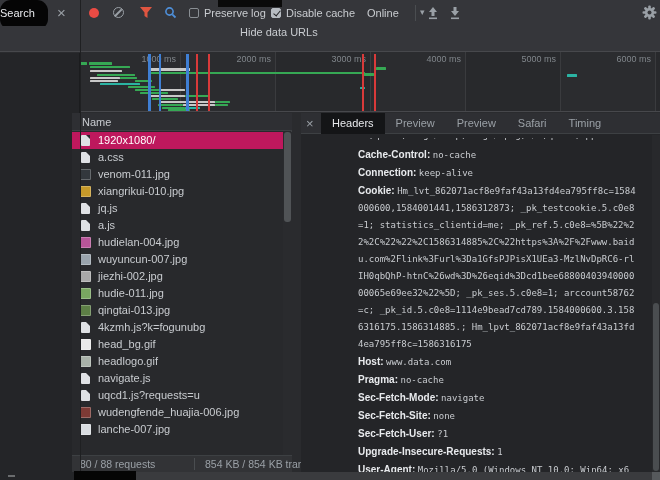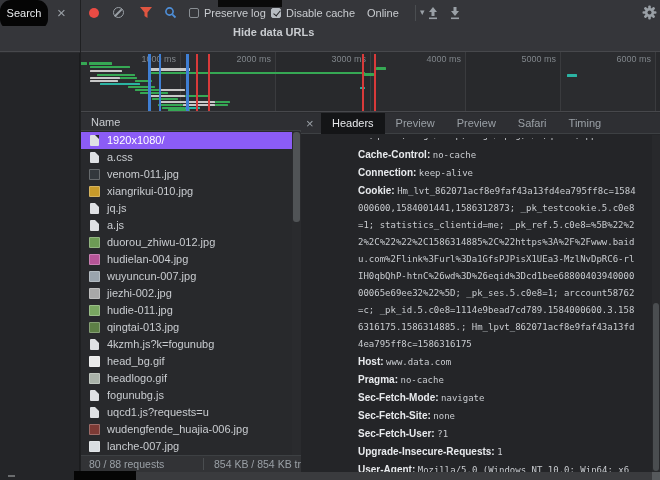--- a/index.html
+++ b/index.html
@@ -2,21 +2,21 @@
 <html><head>
 <meta charset="utf-8">
 <style>
   html,body{margin:0;padding:0;background:#1a1a1c;}
   *{box-sizing:border-box;font-family:"Liberation Sans",sans-serif;}
   #root{position:relative;width:660px;height:480px;background:#2a2b2e;overflow:hidden;}
   .abs{position:absolute;}
   
   #row1{left:0;top:0;width:660px;height:26px;background:#35363a;}
   #row2{left:0;top:26px;width:660px;height:26px;background:#35363a;border-bottom:1px solid #47484c;}
-  #search-tab{left:0;top:0;width:48px;height:30px;background:#050505;color:#e8eaed;font-size:11px;line-height:26px;text-align:center;border-radius:11px;}
+  #search-tab{left:0;top:0;width:48px;height:30px;background:#050505;color:#e8eaed;font-size:11px;line-height:26px;border-radius:11px;}
   .xclose{color:#9aa0a6;font-size:15px;line-height:15px;}
   #search-close{left:57px;top:5px;}
   #record-dot{left:89px;top:8px;width:10px;height:10px;border-radius:50%;background:#ea4b44;}
   .noicon{width:11px;height:11px;border:1.5px solid #9aa0a6;border-radius:50%;}
   .noicon::after{content:'';position:absolute;left:-1px;top:4px;width:10px;height:1.5px;background:#9aa0a6;transform:rotate(-45deg);}
   #clear-btn{left:113px;top:7px;}
   #funnel{left:139px;top:7px;}
   #magnifier{left:164px;top:6px;}
   .cb{width:10px;height:10px;border:1px solid #8a8f94;border-radius:2px;background:transparent;}
   .cb.checked{background:#b6bbc1;border-color:#b6bbc1;}
@@ -37,39 +37,39 @@
   #aa{left:8px;top:31px;color:#b6bbc1;font-size:11px;font-weight:bold;}
   #regex{left:30px;top:29px;color:#b6bbc1;font-size:12px;font-weight:bold;}
   #div2{left:46px;top:30px;height:16px;}
   .refresh{width:11px;height:11px;border:1.5px solid #9aa0a6;border-radius:50%;border-right-color:transparent;}
   .refresh::after{content:'';position:absolute;right:-2px;top:-1px;border:3.5px solid transparent;border-left:5px solid #9aa0a6;transform:rotate(45deg);}
   #refresh-btn{left:54px;top:32px;}
   #cutclip{left:71px;top:32px;width:9px;height:15px;overflow:hidden;}
   #filter-input{left:85px;top:29px;width:130px;height:19px;background:#202124;border:1px solid #3c4043;color:#c9ccd0;font-size:10.5px;padding:0 6px;outline:none;}
   #filter-input::placeholder{color:#80868b;}
   #cb-hide{left:222px;top:33px;}
-  #lb-hide{left:233px;top:32px;font-weight:bold;}
+  #lb-hide{left:240px;top:32px;}
   #pills{left:311px;top:29px;height:19px;display:flex;align-items:center;gap:11px;}
   .pill{color:#b6bbc1;font-size:11px;line-height:15px;white-space:nowrap;}
   .pill.active{background:#5f6368;color:#e8eaed;border-radius:8px;padding:1px 7px;}
   
   #overview{left:80px;top:52px;width:580px;height:60px;background:#2b2c2f;border-bottom:1px solid #47484c;overflow:hidden;}
   .ovcol{top:0;height:60px;background:#28292c;}
   .gline{top:0;width:1px;height:60px;background:#3a3b3e;}
   .tick{top:2px;color:#80868b;font-size:9px;white-space:nowrap;}
   .wbar{height:2.5px;border-radius:0.5px;}
   .evline{top:2px;height:58px;}
   
   #search-results{left:0;top:53px;width:80px;height:419px;background:#242528;border-right:1px solid #1b1c1e;}
   
-  #name-panel{left:81px;top:113px;width:220px;height:359px;background:#28292c;border-right:1px solid #3d4043;}
+  #name-panel{left:72px;top:113px;width:220px;height:359px;background:#28292c;border-right:1px solid #3d4043;}
   #name-header{left:0;top:0;width:220px;height:18px;background:#2e2f33;border-bottom:1px solid #3d4043;color:#c9ccd0;font-size:11px;line-height:18px;padding-left:10px;}
   #rows{left:0;top:19px;width:212px;}
   .nrow{position:relative;width:212px;height:17px;color:#c9ccd0;font-size:11px;line-height:17px;}
-  .nrow.selected{background:#8b5cf6;color:#fff;}
+  .nrow.selected{background:#be185d;color:#fff;}
   .ficon{position:absolute;left:8px;top:3px;width:11px;height:11px;border-radius:1px;}
   .ficon.doc{left:9px;width:9px;background:#dfe1e4;}
   .ficon.doc::after{content:'';position:absolute;right:0;top:0;border:2.5px solid #28292c;border-left-color:transparent;border-bottom-color:transparent;}
   .ficon.img{border:1px solid rgba(255,255,255,0.25);}
   .nlabel{position:absolute;left:26px;top:0;white-space:nowrap;}
   #name-scroll{left:211px;top:19px;width:9px;height:323px;background:#2a2b2e;}
   #name-thumb{left:1px;top:0px;width:7px;height:90px;background:#505356;border-radius:3px;}
   #status-bar{left:0;top:342px;width:220px;height:17px;background:#323336;border-top:1px solid #3d4043;color:#9aa0a6;font-size:10.5px;line-height:16px;}
   #status-req{position:absolute;left:8px;top:0;text-align:right;}
   #status-div{position:absolute;left:122px;top:2px;height:12px;width:1px;background:#4a4d50;}
@@ -247,24 +247,20 @@
         </div>
         <div class="nrow">
           <span class="ficon doc"></span>
           <span class="nlabel">jq.js</span>
         </div>
         <div class="nrow">
           <span class="ficon doc"></span>
           <span class="nlabel">a.js</span>
         </div>
         <div class="nrow">
-          <span class="ficon img" style="background: rgb(109, 155, 85);"></span>
-          <span class="nlabel">duorou_zhiwu-012.jpg</span>
-        </div>
-        <div class="nrow">
           <span class="ficon img" style="background: rgb(183, 85, 152);"></span>
           <span class="nlabel">hudielan-004.jpg</span>
         </div>
         <div class="nrow">
           <span class="ficon img" style="background: rgb(154, 164, 173);"></span>
           <span class="nlabel">wuyuncun-007.jpg</span>
         </div>
         <div class="nrow">
           <span class="ficon img" style="background: rgb(168, 168, 168);"></span>
           <span class="nlabel">jiezhi-002.jpg</span>
@@ -284,21 +280,21 @@
         <div class="nrow">
           <span class="ficon img" style="background: rgb(233, 233, 233);"></span>
           <span class="nlabel">head_bg.gif</span>
         </div>
         <div class="nrow">
           <span class="ficon img" style="background: rgb(169, 178, 169);"></span>
           <span class="nlabel">headlogo.gif</span>
         </div>
         <div class="nrow">
           <span class="ficon doc"></span>
-          <span class="nlabel">fogunubg.js</span>
+          <span class="nlabel">navigate.js</span>
         </div>
         <div class="nrow">
           <span class="ficon doc"></span>
           <span class="nlabel">uqcd1.js?requests=u</span>
         </div>
         <div class="nrow">
           <span class="ficon img" style="background: rgb(125, 58, 53);"></span>
           <span class="nlabel">wudengfende_huajia-006.jpg</span>
         </div>
         <div class="nrow">

